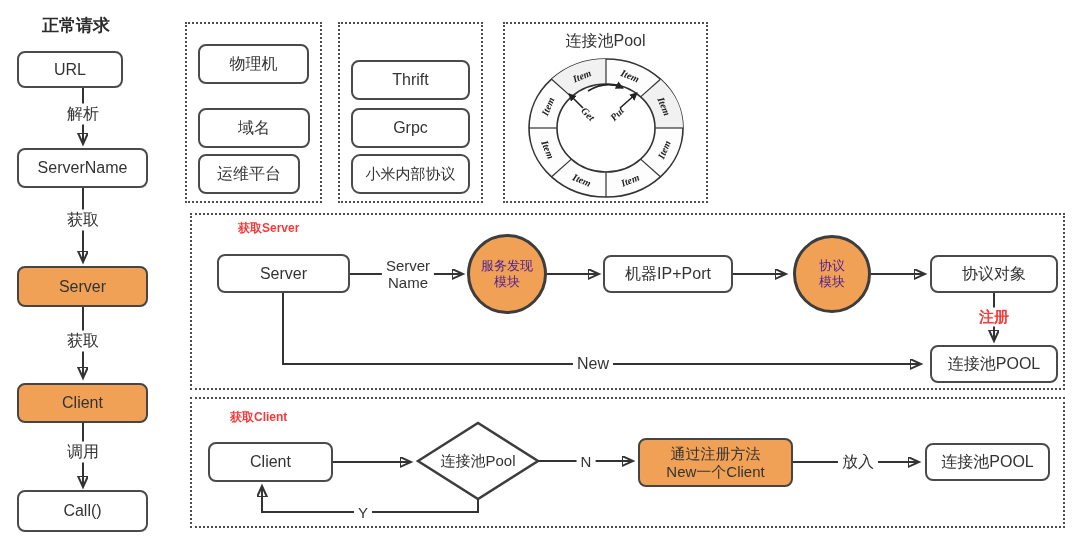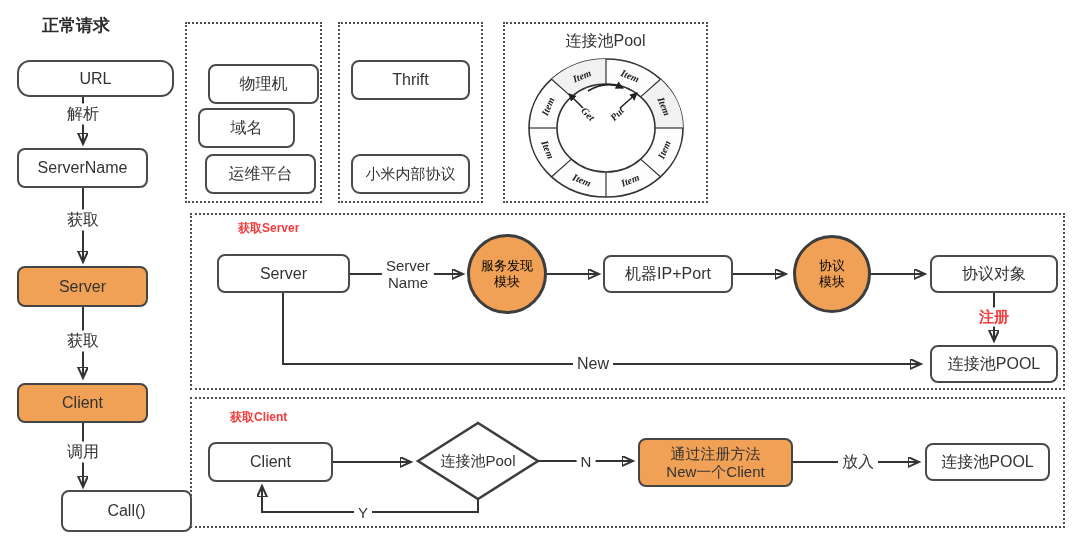--- a/index.html
+++ b/index.html
@@ -18,21 +18,21 @@
   .module-title{position:absolute;top:7px;left:0;right:0;text-align:center;font-size:15px;font-weight:500;color:var(--text);}
   .box{
     position:absolute;box-sizing:border-box;border:2px solid var(--box-border);border-radius:8px;
     background:#fff;display:flex;align-items:center;justify-content:center;flex-direction:column;
     text-align:center;font-size:16px;color:var(--text);z-index:2;line-height:1.2;
   }
   .orange{background:var(--orange);border-color:#454545;}
   .circle{
     position:absolute;box-sizing:border-box;border:3px solid #3D3D3D;border-radius:50%;
     background:var(--orange);display:flex;flex-direction:column;align-items:center;justify-content:center;
-    font-size:13px;line-height:1.2;color:#000000;z-index:2;text-align:center;
+    font-size:13px;line-height:1.2;color:#4c1d95;z-index:2;text-align:center;
   }
   .edge-label{
     position:absolute;transform:translate(-50%,-50%);background:#fff;padding:0 4px;
     font-size:16px;color:var(--text);z-index:3;white-space:nowrap;text-align:center;
   }
   .section-title{position:absolute;font-size:12px;font-weight:bold;color:var(--red);z-index:3;white-space:nowrap;}
   .plain-label{position:absolute;transform:translate(-50%,-50%);font-size:15px;color:var(--text);z-index:3;white-space:nowrap;}
   .flow-title{position:absolute;font-size:17px;font-weight:600;color:#2b2b2b;z-index:3;}
   svg.connectors{position:absolute;left:0;top:0;z-index:1;pointer-events:none;}
   svg.connectors line, svg.connectors path{stroke:var(--line);stroke-width:2;fill:none;}
@@ -73,38 +73,39 @@
     <path d="M283,293 L283,364 L920,364" marker-end="url(#arrow)"></path>
 
     <line x1="333" y1="462" x2="410" y2="462" marker-end="url(#arrow)"></line>
     <polygon class="diamond" points="418,461 478,423 538,461 478,499"></polygon>
     <line x1="538" y1="461" x2="632" y2="461" marker-end="url(#arrow)"></line>
     <line x1="793" y1="462" x2="918" y2="462" marker-end="url(#arrow)"></line>
     <path d="M478,499 L478,512 L262,512 L262,487" marker-end="url(#arrow)"></path>
   </svg>
 
   <div class="flow-title" style="left:42px;top:14px;">正常请求</div>
-  <div class="box" style="left:17px;top:60px;width:157px;height:37px;border-radius:13px;">URL</div>
+  <div class="box" style="left:17px;top:51px;width:106px;height:37px;">URL</div>
   <div class="edge-label" style="left:83px;top:114px;">解析</div>
   <div class="box" style="left:17px;top:148px;width:131px;height:40px;">ServerName</div>
   <div class="edge-label" style="left:83px;top:220px;">获取</div>
   <div class="box orange" style="left:17px;top:266px;width:131px;height:41px;">Server</div>
   <div class="edge-label" style="left:83px;top:341px;">获取</div>
   <div class="box orange" style="left:17px;top:383px;width:131px;height:40px;">Client</div>
   <div class="edge-label" style="left:83px;top:452px;">调用</div>
-  <div class="box" style="left:17px;top:490px;width:131px;height:42px;margin-left:44px;">Call()</div>
+  <div class="box" style="left:17px;top:490px;width:131px;height:42px;">Call()</div>
 
   <div class="dashed" style="left:185px;top:22px;width:137px;height:181px;">
-    <div class="box" style="left:11px;top:40px;width:111px;height:40px;margin-left:10px;">物理机</div>
-    <div class="box" style="left:11px;top:84px;width:97px;height:40px;">域名</div>
-    <div class="box" style="left:11px;top:130px;width:111px;height:40px;margin-left:7px;">运维平台</div>
+    <div class="box" style="left:11px;top:20px;width:111px;height:40px;">物理机</div>
+    <div class="box" style="left:11px;top:84px;width:112px;height:40px;">域名</div>
+    <div class="box" style="left:11px;top:130px;width:102px;height:40px;">运维平台</div>
   </div>
 
   <div class="dashed" style="left:338px;top:22px;width:145px;height:181px;">
     <div class="box" style="left:11px;top:36px;width:119px;height:40px;">Thrift</div>
+    <div class="box" style="left:11px;top:84px;width:119px;height:40px;">Grpc</div>
     <div class="box" style="left:11px;top:130px;width:119px;height:40px;font-size:15px;border-radius:9px;">小米内部协议</div>
   </div>
 
   <div class="dashed" style="left:503px;top:22px;width:205px;height:181px;">
     <div class="module-title" style="font-size:16px;">连接池Pool</div>
     <svg class="pool-svg" width="201" height="177" viewBox="0 0 201 177">
       <ellipse class="ring" cx="101" cy="104" rx="77" ry="69"></ellipse>
       <path class="shade" d="M46.6,55.2 A77,69 0 0 1 101,35 L101,60 A49,44 0 0 0 66.4,72.9 Z"></path>
       <path class="shade" d="M155.4,55.2 A77,69 0 0 1 178,104 L150,104 A49,44 0 0 0 135.6,72.9 Z"></path>
       <ellipse class="hole" cx="101" cy="104" rx="49" ry="44"></ellipse>

